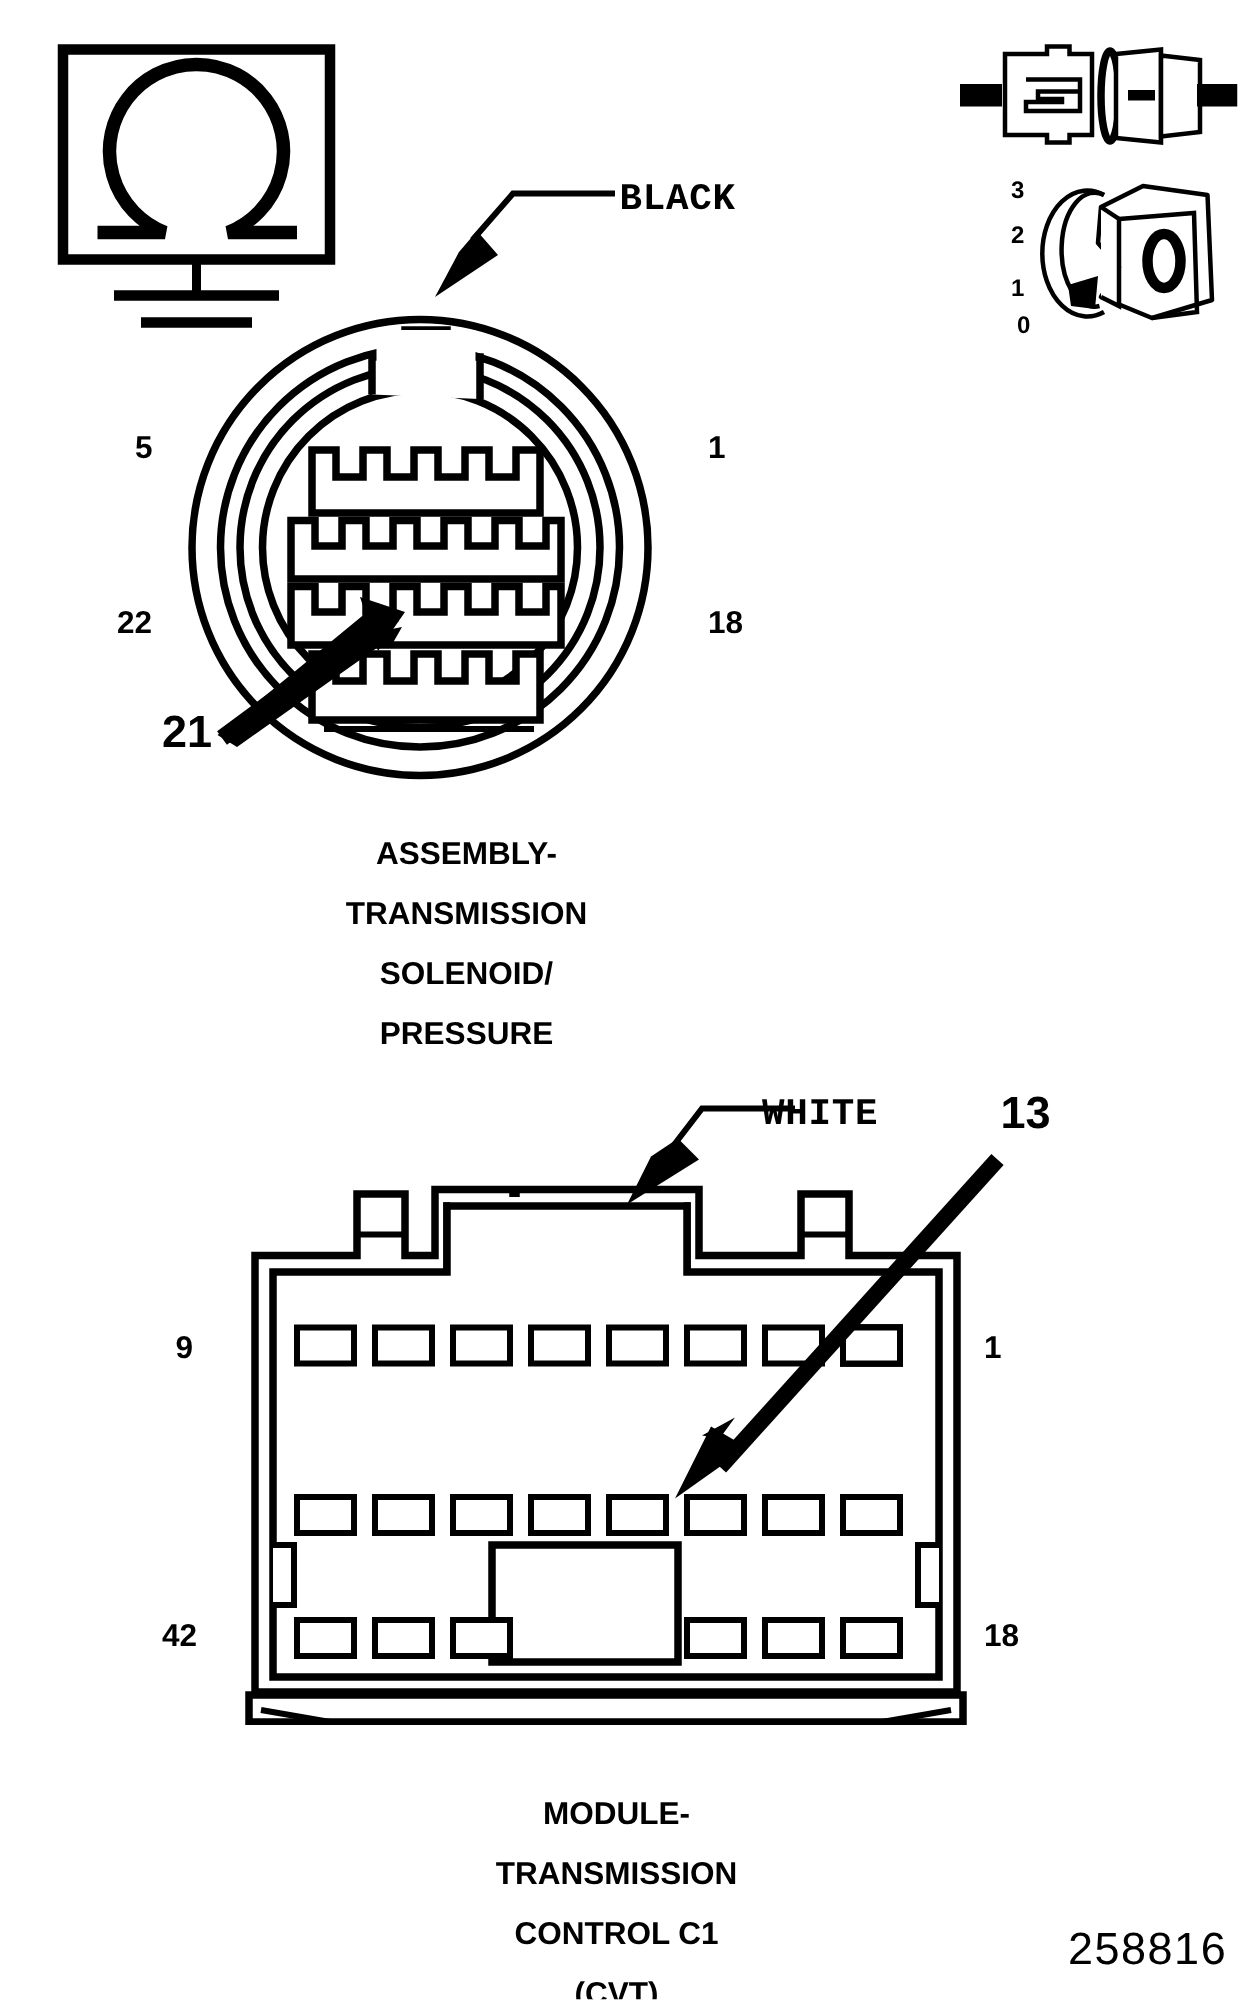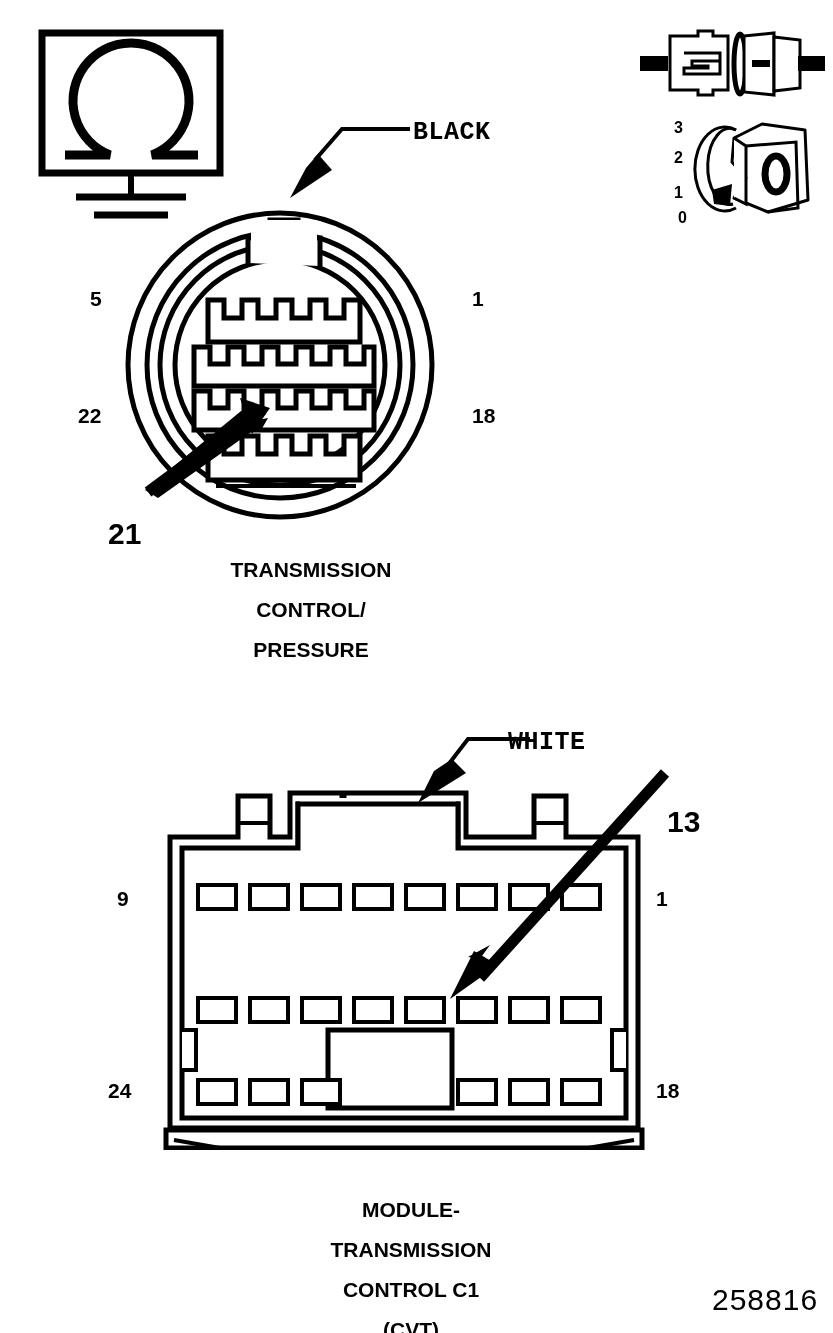--- a/index.html
+++ b/index.html
@@ -36,21 +36,20 @@
   }
   .wire-color {
     font-size: 25px;
     font-weight: bold;
     letter-spacing: 0.5px;
     font-family: Liberation Mono, monospace;
   }
   .callout-num {
     font-size: 30px;
     font-weight: bold;
-    margin-top: 45px;
   }
   .key-pos {
     font-size: 16px;
     font-weight: bold;
   }
   .caption {
     position: absolute;
     text-align: center;
     font-family: "Liberation Sans", sans-serif;
     font-weight: bold;
@@ -185,22 +184,23 @@
   <div class="abs" style="left:140px; top:390px; width:150px; height:110px;">
     <svg width="150" height="110" viewBox="0 0 150 110">
       <polygon points="5,100 112,12 126,24 118,30 128,28 120,42 110,34 114,40 18,108" fill="#000"></polygon>
       <polygon points="100,8 130,18 112,44" fill="#000"></polygon>
       <line x1="8" y1="102" x2="116" y2="22" stroke="#000" stroke-width="11"></line>
     </svg>
   </div>
   <div class="lbl callout-num" style="left:108px; top:474px;">21</div>
 
   <div class="caption" style="left:116px; top:550px; width:390px;">
+    <div>ASSEMBLY-</div>
     <div>TRANSMISSION</div>
-    <div>CONTROL/</div>
+    <div>SOLENOID/</div>
     <div>PRESSURE</div>
   </div>
 
   <div class="abs" style="left:160px; top:780px; width:490px; height:370px;">
     <svg width="490" height="370" viewBox="0 0 490 370">
 
       <path d="M10,57 L78,57 L78,16 L110,16 L110,57 L130,57 L130,13 L182,13
                L182,57 L184,57 L184,13 L306,13 L306,57 L374,57 L374,16 L406,16
                L406,57 L478,57 L478,348 L10,348 Z" fill="#fff" stroke="#000" stroke-width="5"></path>
 
@@ -269,25 +269,25 @@
   </div>
   <div class="lbl wire-color" style="left:508px; top:730px;">WHITE</div>
 
   <div class="abs" style="left:440px; top:765px; width:240px; height:240px;">
     <svg width="240" height="240" viewBox="0 0 240 240">
       <line x1="225" y1="8" x2="40" y2="213" stroke="#000" stroke-width="11"></line>
       <polygon points="12,232 54,196 28,192 50,180" fill="#000"></polygon>
       <polygon points="10,234 58,200 34,186" fill="#000"></polygon>
     </svg>
   </div>
-  <div class="lbl callout-num" style="left:667px; top:762px;">13</div>
+  <div class="lbl callout-num" style="left:667px; top:728px;">13</div>
 
   <div class="lbl pin-num" style="left:117px; top:888px;">9</div>
   <div class="lbl pin-num" style="left:656px; top:888px;">1</div>
-  <div class="lbl pin-num" style="left:108px; top:1080px;">24</div>
+  <div class="lbl pin-num" style="left:108px; top:1080px;">42</div>
   <div class="lbl pin-num" style="left:656px; top:1080px;">18</div>
 
   <div class="caption" style="left:216px; top:1190px; width:390px;">
     <div>MODULE-</div>
     <div>TRANSMISSION</div>
     <div>CONTROL C1</div>
     <div>(CVT)</div>
   </div>
 
   <div class="refnum" style="left:712px; top:1283px;">258816</div>

